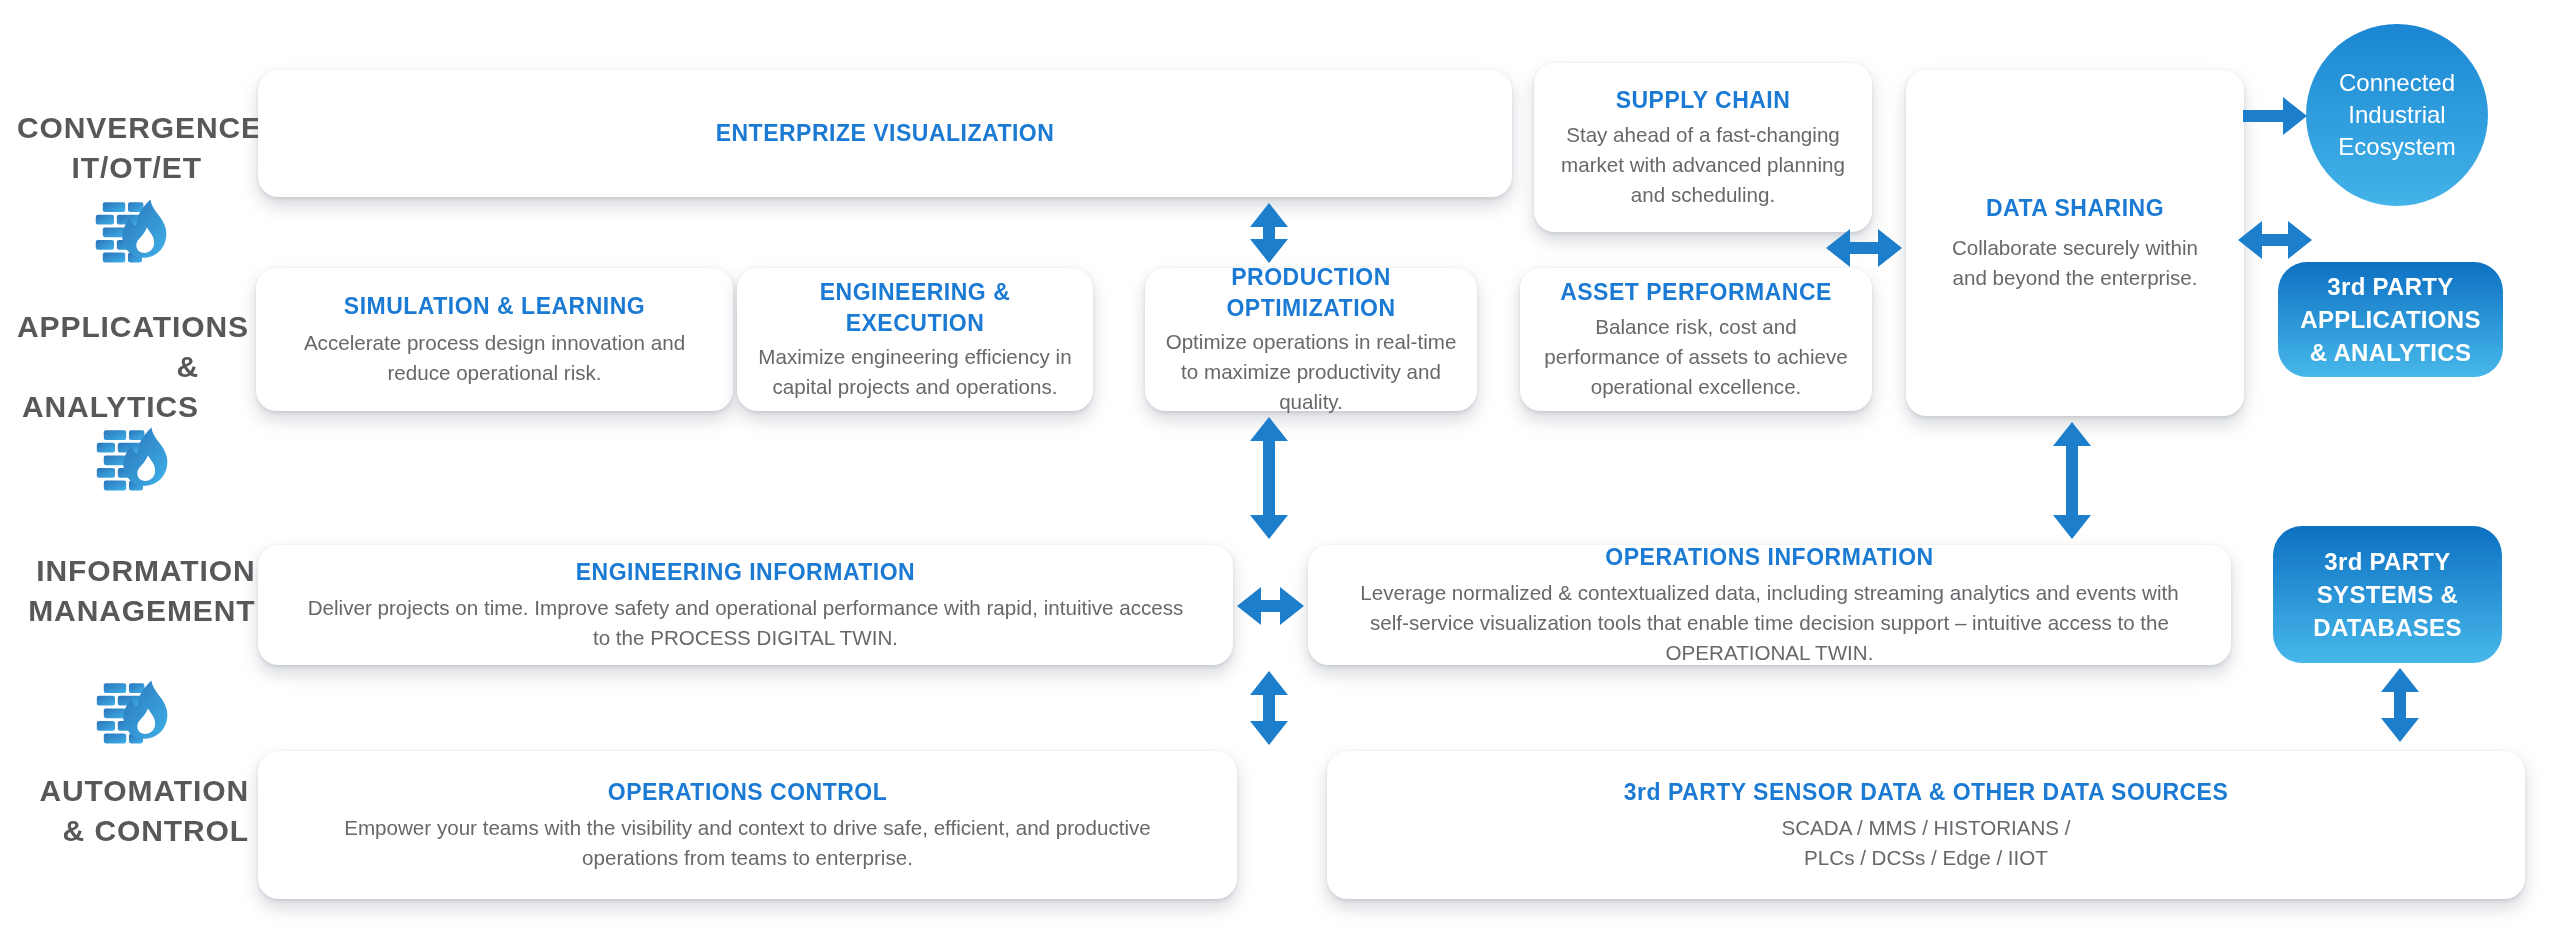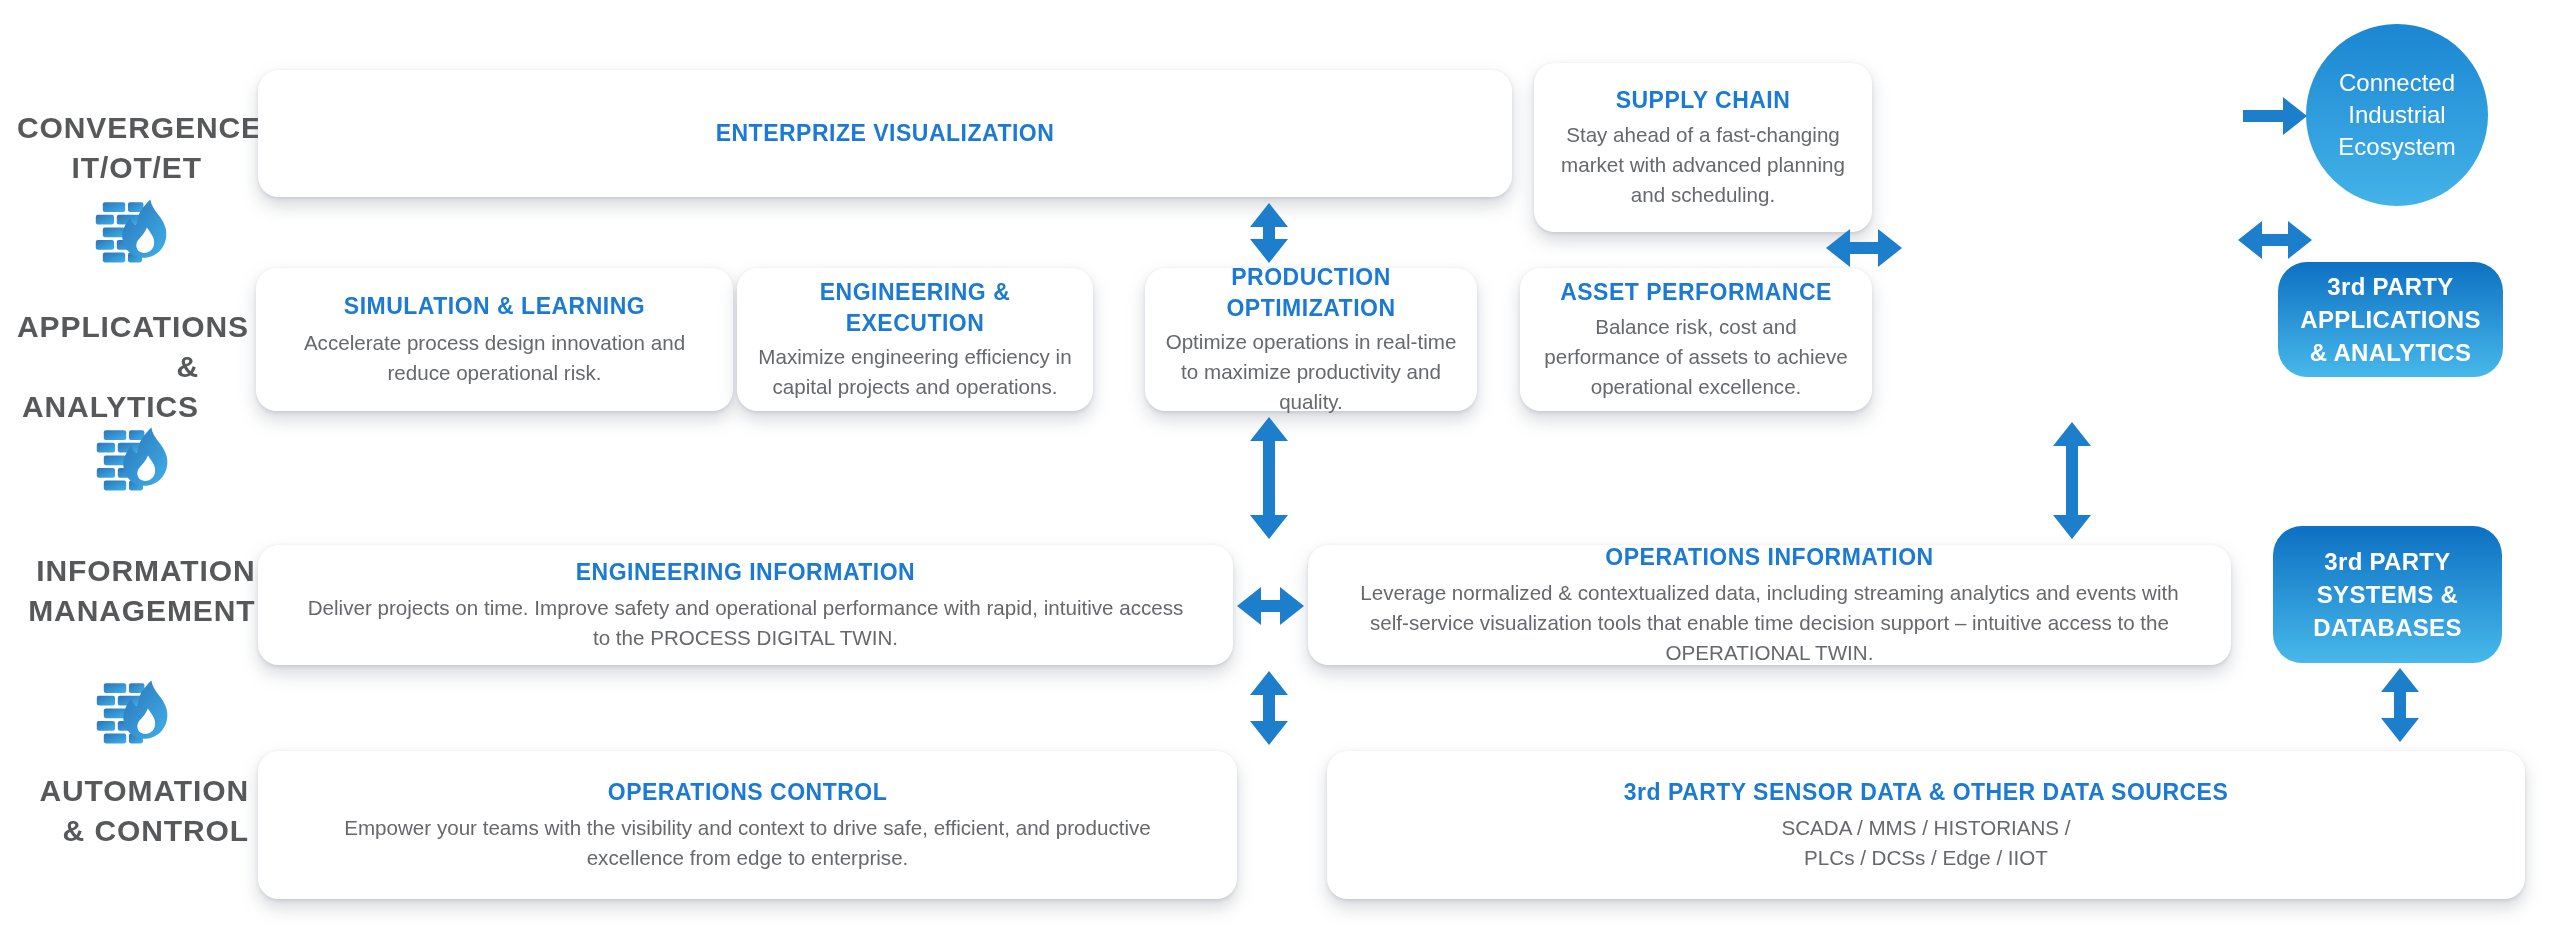--- a/index.html
+++ b/index.html
@@ -142,20 +142,24 @@
 
   <div class="card" style="left:258px;top:70px;width:1254px;height:127px;">
     <div class="card-title">ENTERPRIZE VISUALIZATION</div>
   </div>
 
   <div class="card" style="left:1534px;top:63px;width:338px;height:169px;">
     <div class="card-title">SUPPLY CHAIN</div>
     <div class="card-body" style="max-width:296px;margin-top:3.4px;">Stay ahead of a fast-changing market with advanced planning and scheduling.</div>
   </div>
 
+  <div class="card" style="left:1906px;top:70px;width:338px;height:346px;">
+    <div class="card-title">DATA SHARING</div>
+    <div class="card-body" style="max-width:249px;">Collaborate securely within and beyond the enterprise.</div>
+  </div>
 
   <div class="circle" style="left:2306px;top:24px;width:182px;height:182px;">
     <div>Connected Industrial Ecosystem</div>
   </div>
 
   <div class="card" style="left:256px;top:268px;width:477px;height:143px;">
     <div class="card-title">SIMULATION &amp; LEARNING</div>
     <div class="card-body" style="max-width:412px;margin-top:5.2px;">Accelerate process design innovation and reduce operational risk.</div>
   </div>
 
@@ -187,21 +191,21 @@
     <div class="card-title">OPERATIONS INFORMATION</div>
     <div class="card-body" style="max-width:841px;margin-top:5.2px;">Leverage normalized &amp; contextualized data, including streaming analytics and events with self-service visualization tools that enable time decision support – intuitive access to the OPERATIONAL TWIN.</div>
   </div>
 
   <div class="bluebox" style="left:2273px;top:526px;width:229px;height:137px;">
     <div style="max-width:172px;">3rd PARTY SYSTEMS &amp; DATABASES</div>
   </div>
 
   <div class="card" style="left:258px;top:751px;width:979px;height:148px;">
     <div class="card-title">OPERATIONS CONTROL</div>
-    <div class="card-body" style="max-width:884px;margin-top:5.2px;">Empower your teams with the visibility and context to drive safe, efficient, and productive excellence from edge to enterprise.</div>
+    <div class="card-body" style="max-width:884px;margin-top:5.2px;">Empower your teams with the visibility and context to drive safe, efficient, and productive operations from teams to enterprise.</div>
   </div>
 
   <div class="card" style="left:1327px;top:751px;width:1198px;height:148px;">
     <div class="card-title">3rd PARTY SENSOR DATA &amp; OTHER DATA SOURCES</div>
     <div class="card-body" style="margin-top:5.2px;">
       <div>SCADA / MMS / HISTORIANS /</div>
       <div>PLCs / DCSs / Edge / IIOT</div>
     </div>
   </div>
 

